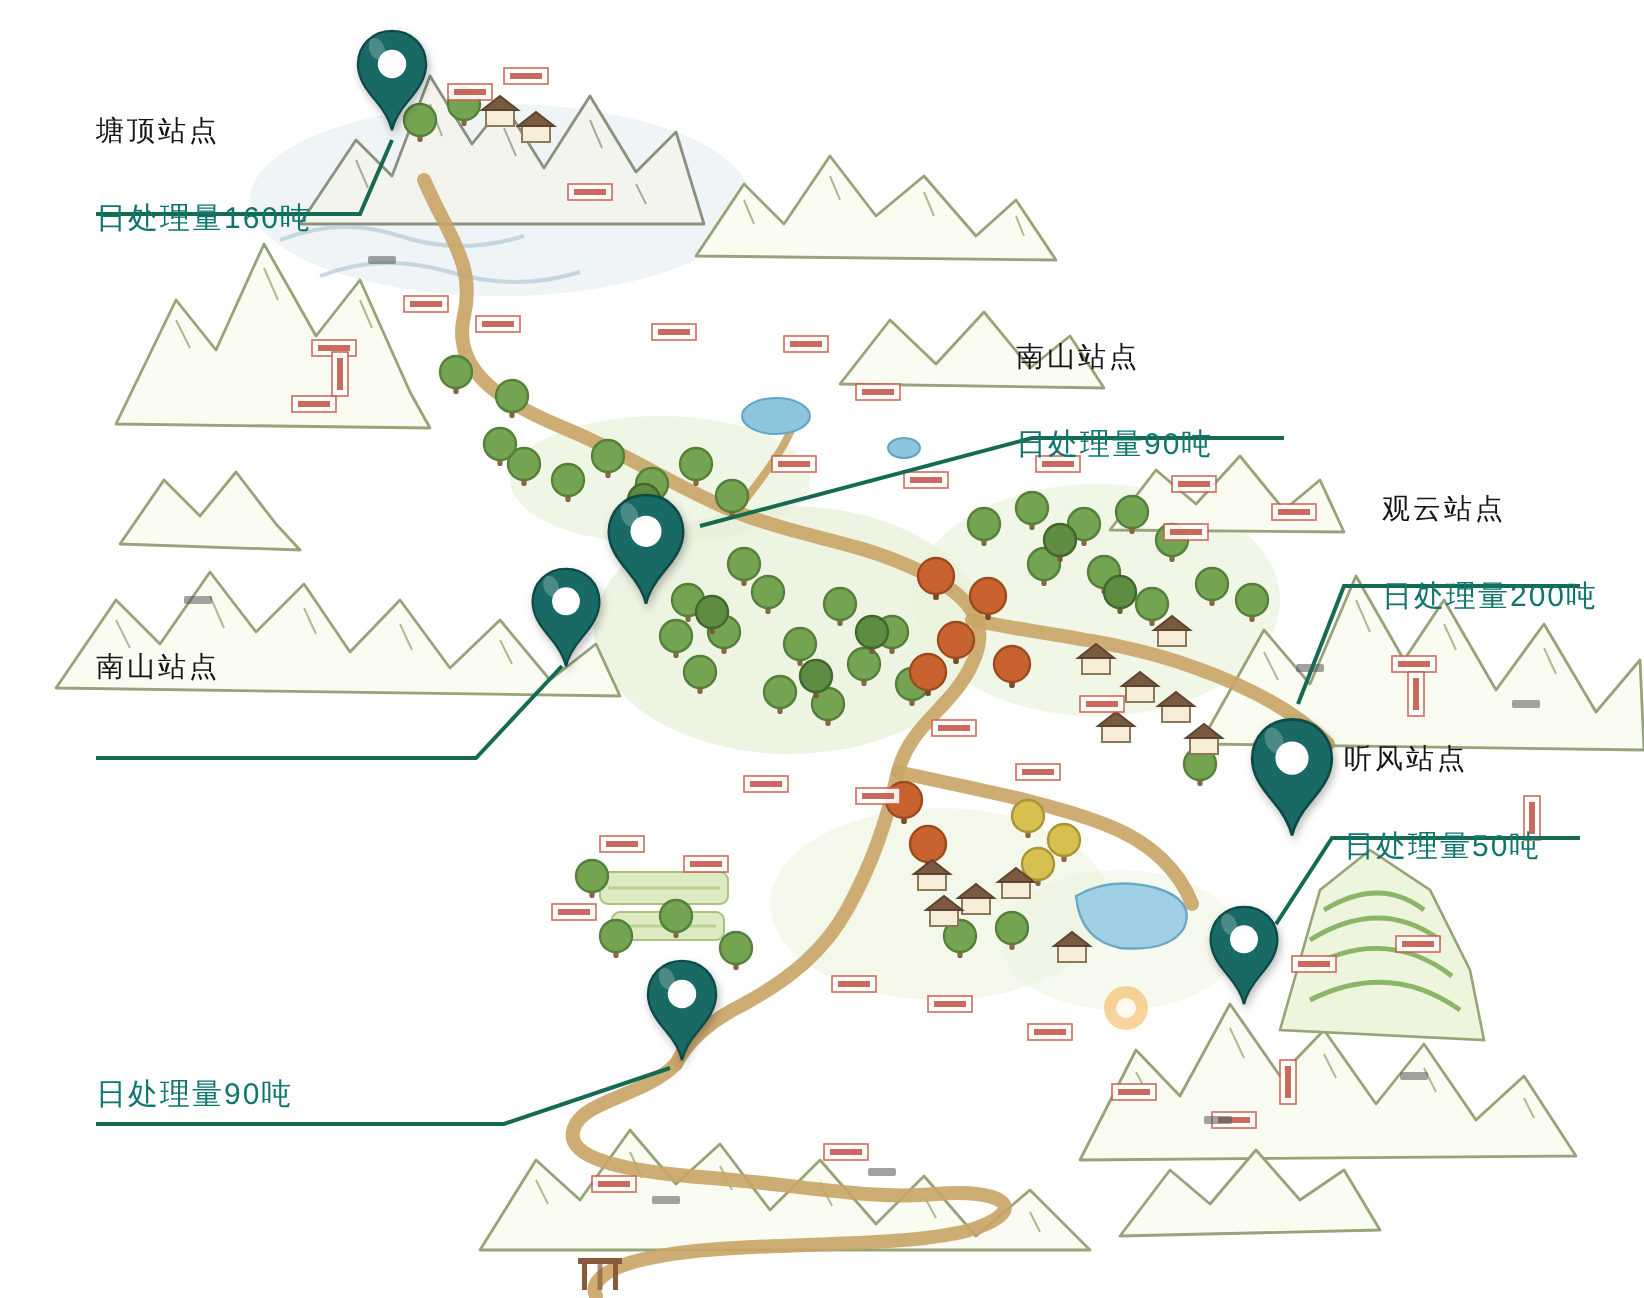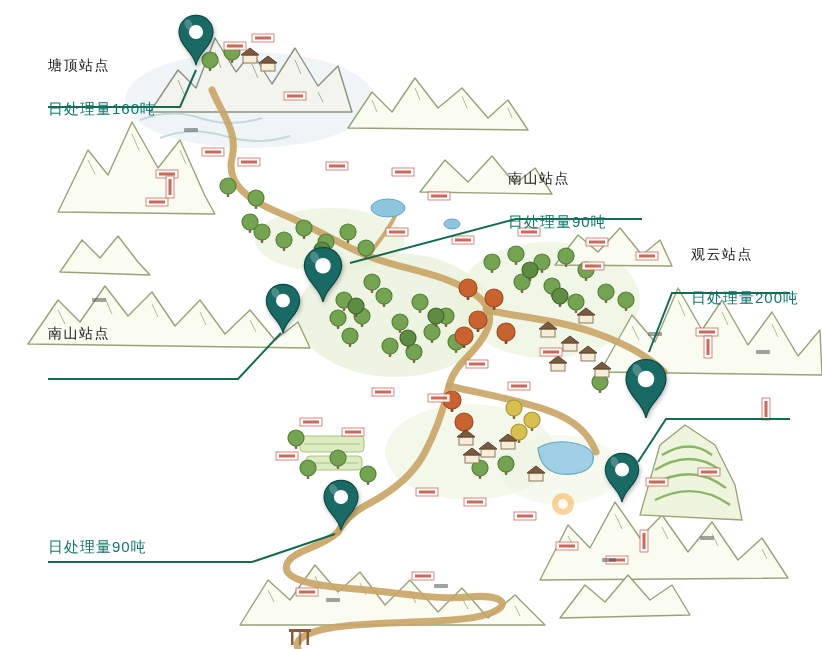--- a/index.html
+++ b/index.html
@@ -317,17 +317,21 @@
     <div class="name">南山站点</div>
     <div class="cap">日处理量90吨</div>
   </div>
   <div class="station-label" style="left:691px;top:246px">
     <div class="name">观云站点</div>
     <div class="cap">日处理量200吨</div>
   </div>
   <div class="station-label" style="left:48px;top:325px">
     <div class="name">南山站点</div>
   </div>
+  <div class="station-label" style="left:672px;top:371px">
+    <div class="name">听风站点</div>
+    <div class="cap">日处理量50吨</div>
+  </div>
   <div class="station-label" style="left:48px;top:513px">
     <div class="cap">日处理量90吨</div>
   </div>
 
 </div>
 
 </body></html>

